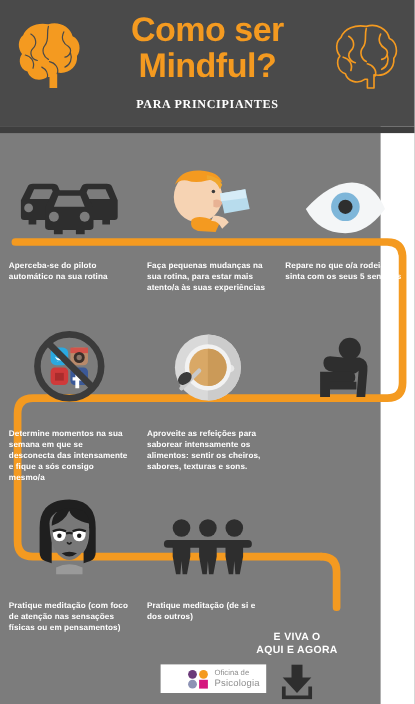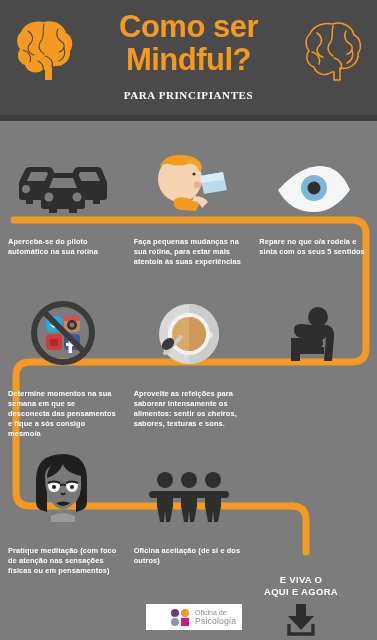--- a/index.html
+++ b/index.html
@@ -4,21 +4,21 @@
 <style>
   * { box-sizing: border-box; margin: 0; padding: 0; }
   html, body {
     width: 377px;
     height: 640px;
     overflow: hidden;
     font-family: "Liberation Sans", sans-serif;
   }
   .page {
     position: relative;
-    width: 377px;
+    width: 346px;
     height: 640px;
     background: #7c7c7c;
   }
 
   
   .header {
     position: absolute;
     left: 0; top: 0;
     width: 377px;
     height: 115px;
@@ -263,21 +263,21 @@
           <rect x="36" y="17" width="16" height="5" fill="#d4534a"></rect>
           <circle cx="44" cy="26" r="5" fill="#3b2f2a"></circle>
           <circle cx="44" cy="26" r="2.4" fill="#8a7568"></circle>
           <rect x="18" y="35" width="16" height="16" rx="4" fill="#cf3a3a"></rect>
           <rect x="22" y="40" width="8" height="7" fill="#aa2c2c"></rect>
           <rect x="36" y="35" width="16" height="16" rx="4" fill="#3b5998"></rect>
           <path d="M46 39 h-2.5 q-3 0 -3 3 v2 h-2.5 v3 h2.5 v7 h3.5 v-7 h2.5 l0.5 -3 h-3 v-1.6 q0 -1 1 -1 h2 Z" fill="#ffffff"></path>
           <path d="M16 13 L56 53" stroke="#3b3b3b" stroke-width="6" stroke-linecap="round"></path>
         </svg>
       </div>
-      <div class="cap">Determine momentos na sua semana em que se desconecta das pensamentos e fique a sós consigo mesmo/a</div>
+      <div class="cap">Determine momentos na sua semana em que se desconecta das intensamente e fique a sós consigo mesmo/a</div>
     </div>
 
     <div class="cell cell2">
       <div class="icon-box">
         <svg width="72" height="66" viewBox="0 0 72 66">
           <circle cx="36" cy="33" r="30" fill="#d9d9d9"></circle>
           <path d="M36 3 a30 30 0 0 1 0 60 Z" fill="#cccccc"></path>
           <path d="M52 30 q8 0 8 4 q0 4 -8 4 Z" fill="#e8e8e8"></path>
           <circle cx="36" cy="33" r="21" fill="#f2f2f2"></circle>
           <circle cx="36" cy="33" r="17" fill="#d9a866"></circle>
@@ -333,21 +333,21 @@
             <circle cx="18" cy="10" r="8"></circle>
             <circle cx="42" cy="10" r="8"></circle>
             <circle cx="66" cy="10" r="8"></circle>
             <rect x="2" y="21" width="80" height="7" rx="3.5"></rect>
             <path d="M10 24 h16 v12 l-3 16 h-4 l-1 -12 l-1 12 h-4 l-3 -16 Z"></path>
             <path d="M34 24 h16 v12 l-3 16 h-4 l-1 -12 l-1 12 h-4 l-3 -16 Z"></path>
             <path d="M58 24 h16 v12 l-3 16 h-4 l-1 -12 l-1 12 h-4 l-3 -16 Z"></path>
           </g>
         </svg>
       </div>
-      <div class="cap">Oficina aceitação (de si e dos outros)</div>
+      <div class="cap">Pratique meditação (de si e dos outros)</div>
     </div>
 
     <div class="cell cell3">
       <div class="icon-box"></div>
       <div class="cap"></div>
     </div>
   </div>
 
   <div class="final">
     <div class="final-text">E VIVA O</div>

